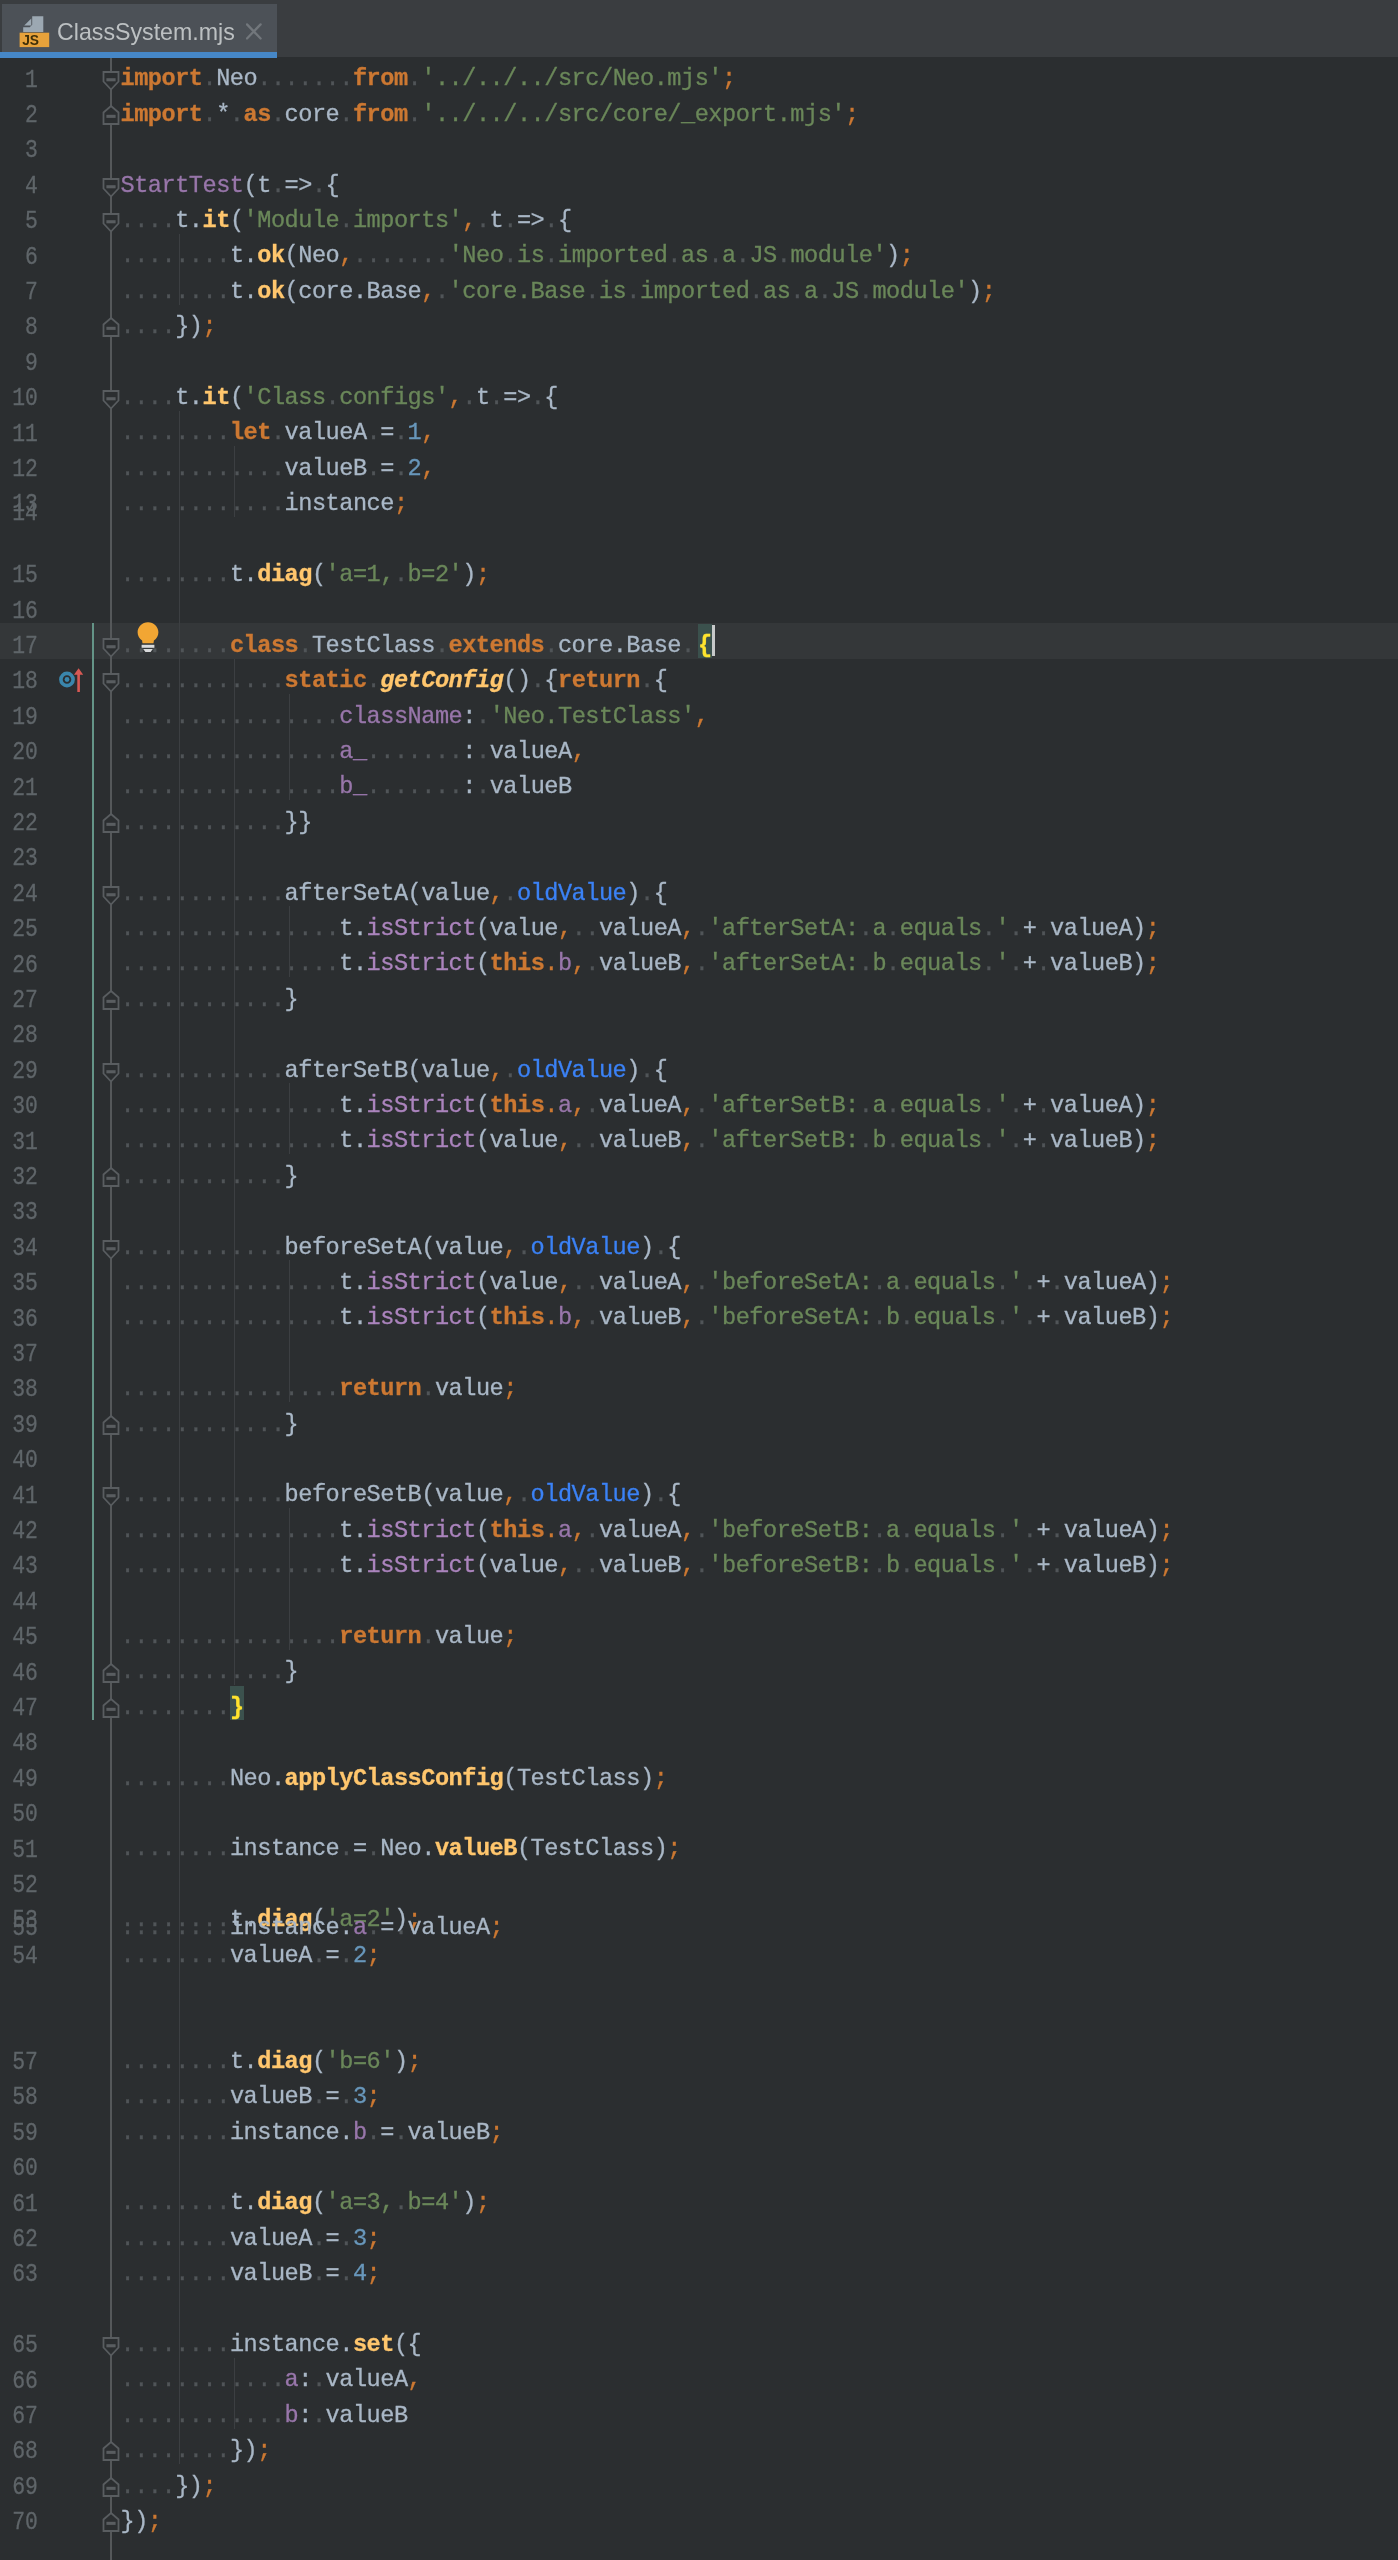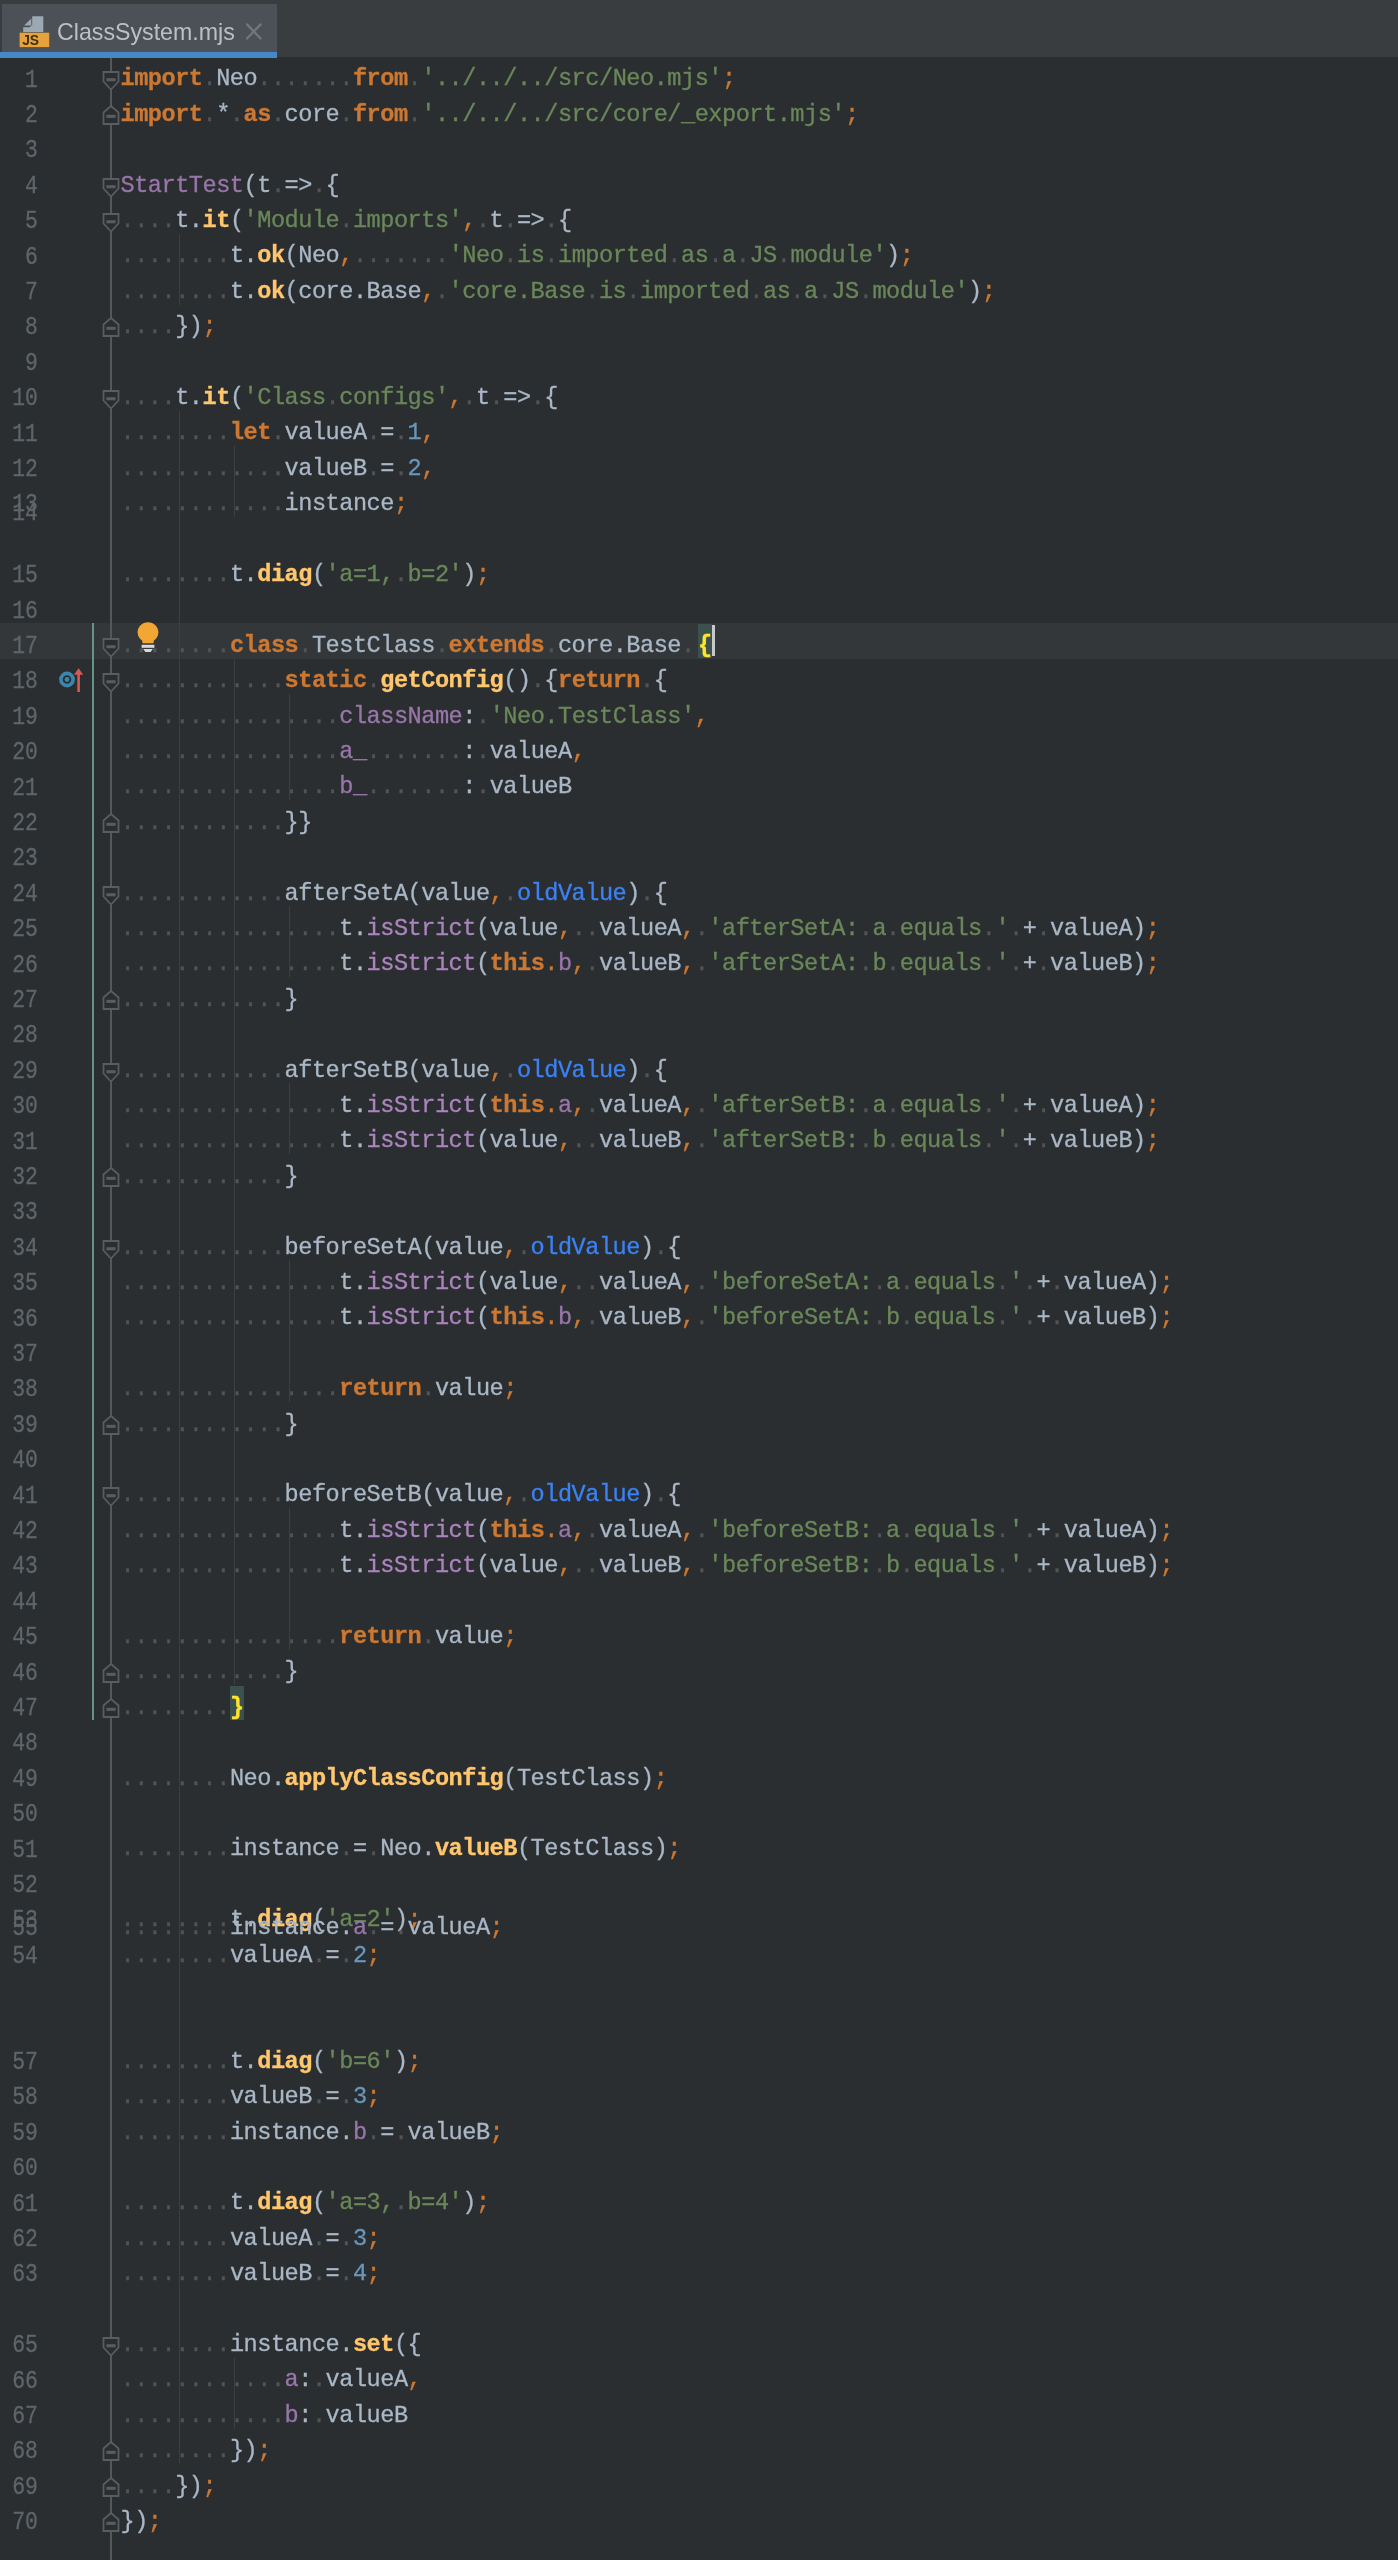--- a/index.html
+++ b/index.html
@@ -4,21 +4,21 @@
 html,body{width:1398px;height:2560px;background:#2b2e30;overflow:hidden}
 #root{position:absolute;left:0;top:0;width:1398px;height:2560px;font-family:"Liberation Mono",monospace;opacity:0.999}
 .ln{position:absolute;left:0;width:1398px;height:35.4px;white-space:pre}
 .code{position:absolute;left:120.5px;top:4.7px;font-size:23.6px;line-height:35.4px;color:#a9b7c6;letter-spacing:-0.49px;-webkit-text-stroke:0.3px}
 .num{position:absolute;left:0;top:5.9px;width:37.9px;text-align:right;font-size:25.5px;line-height:35.4px;color:#5f6569;letter-spacing:0;-webkit-text-stroke:0.3px;transform:scaleX(0.84);transform-origin:100% 50%}
 .k{color:#cc7832;font-weight:bold}
 .p{color:#cc7832}
 .s{color:#6a8759}
 .n{color:#6897bb}
 .f{color:#ffc66d;font-weight:bold}
-.fi{color:#ffc66d;font-weight:bold;}
+.fi{color:#ffc66d;font-weight:bold;font-style:italic}
 .pu{color:#9876aa}
 .is{color:#ab84bd}
 .u{color:#3b82f6}
 .bm{color:#ffe42e;font-weight:bold}
 .bm17{color:#ffe42e;font-weight:bold;position:relative;left:3.3px}
 i.w{font-style:normal;color:#505558}
 .abs{position:absolute}
 </style></head><body>
 <div id="root">
 <div class="abs" style="left:0;top:623.1999999999999px;width:1398px;height:35.4px;background:#343739"></div>

